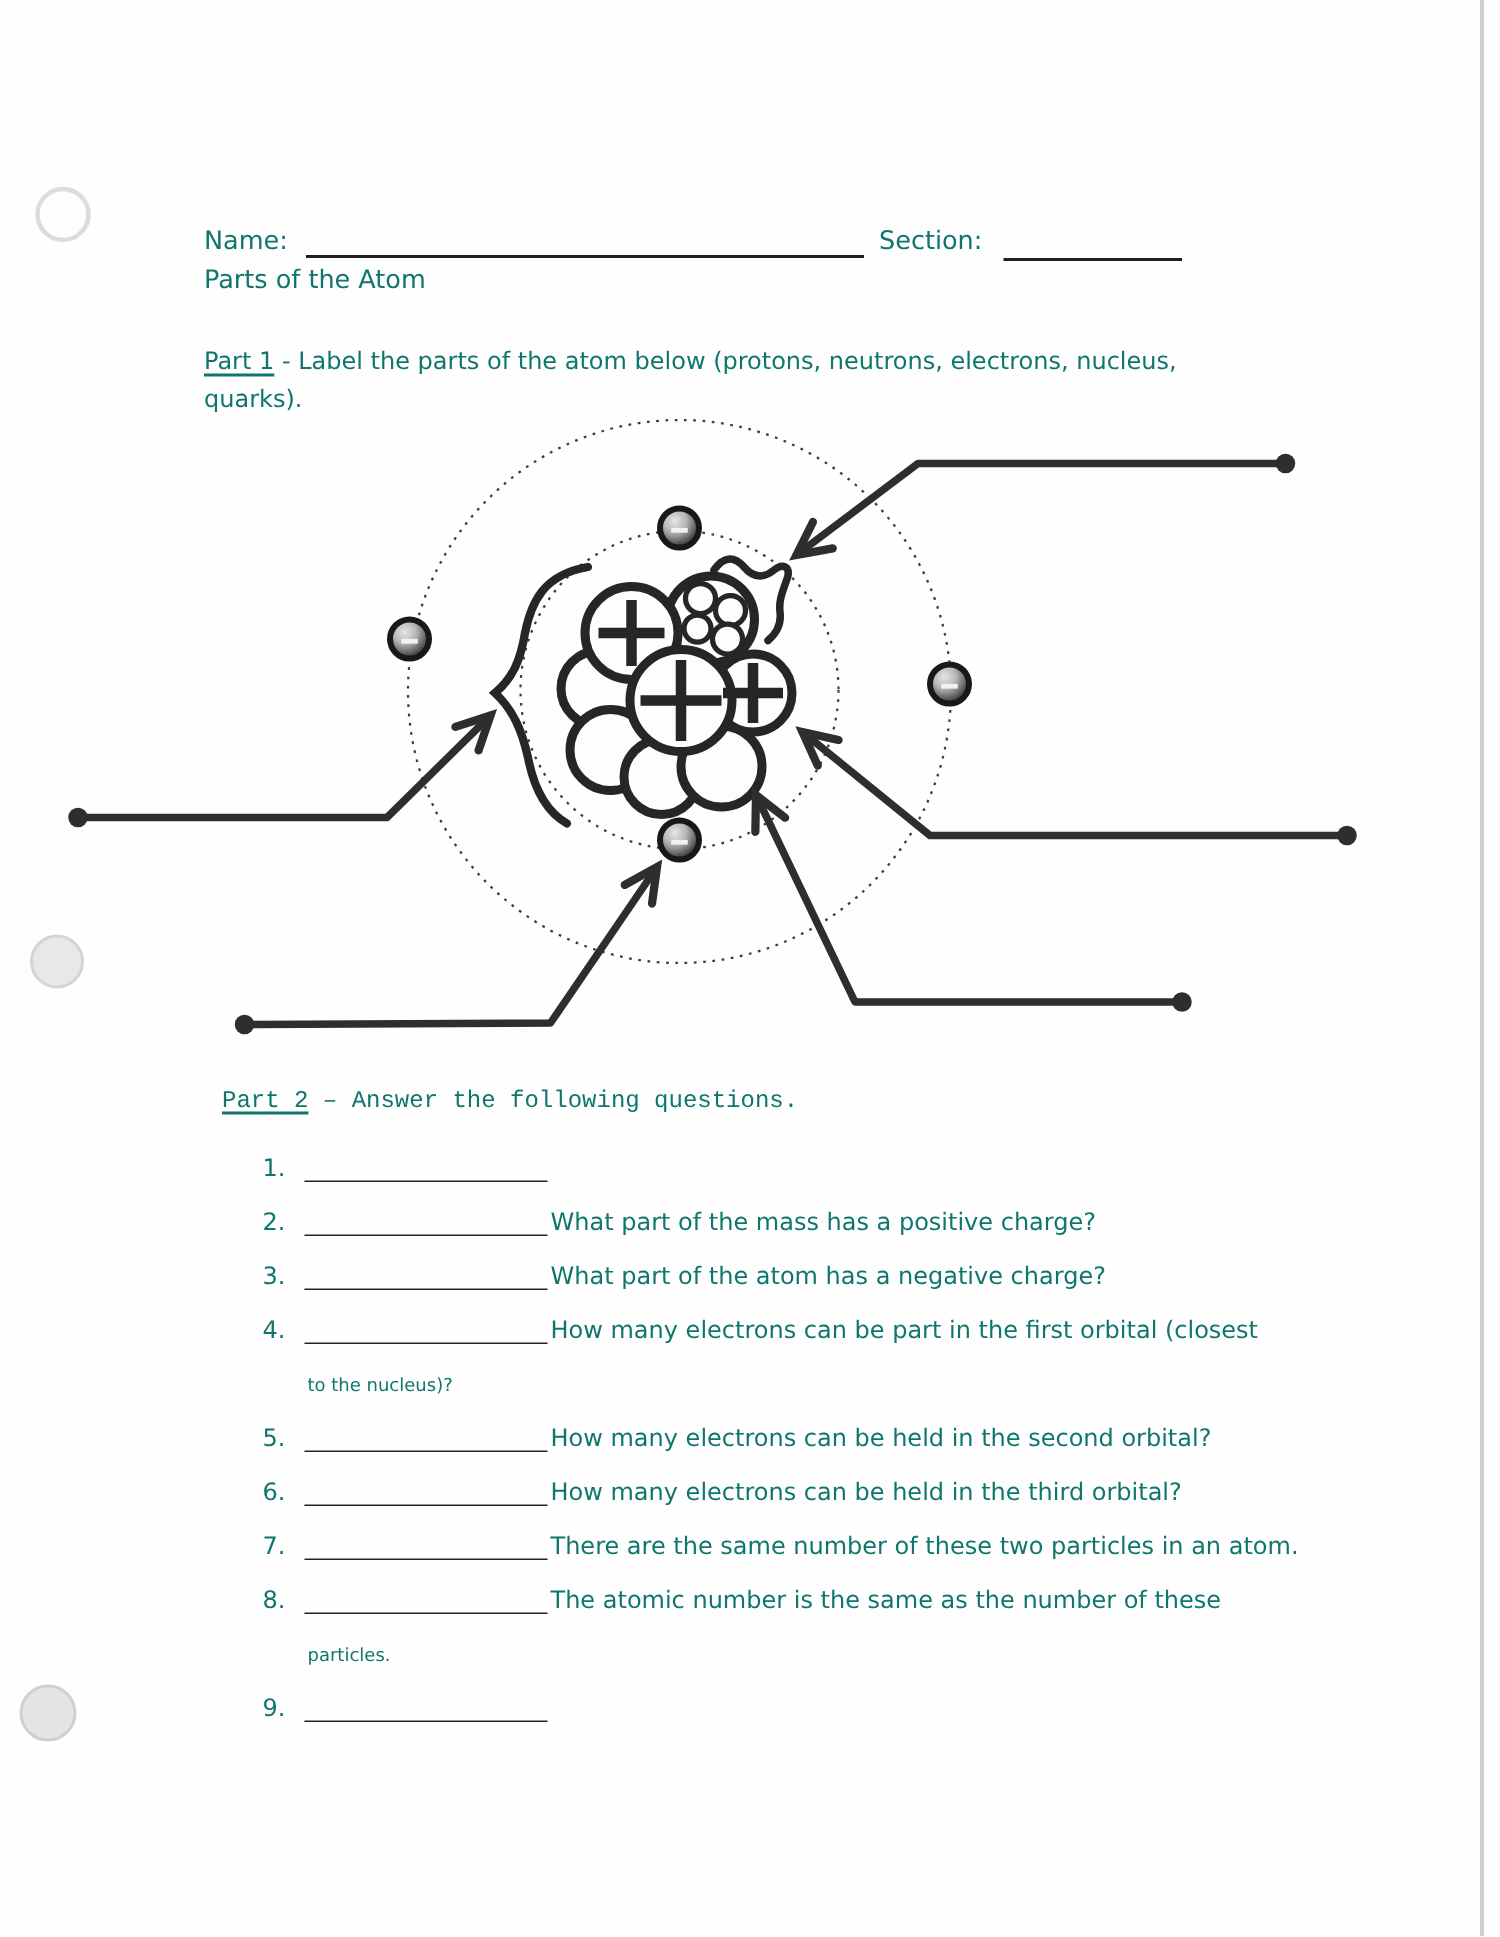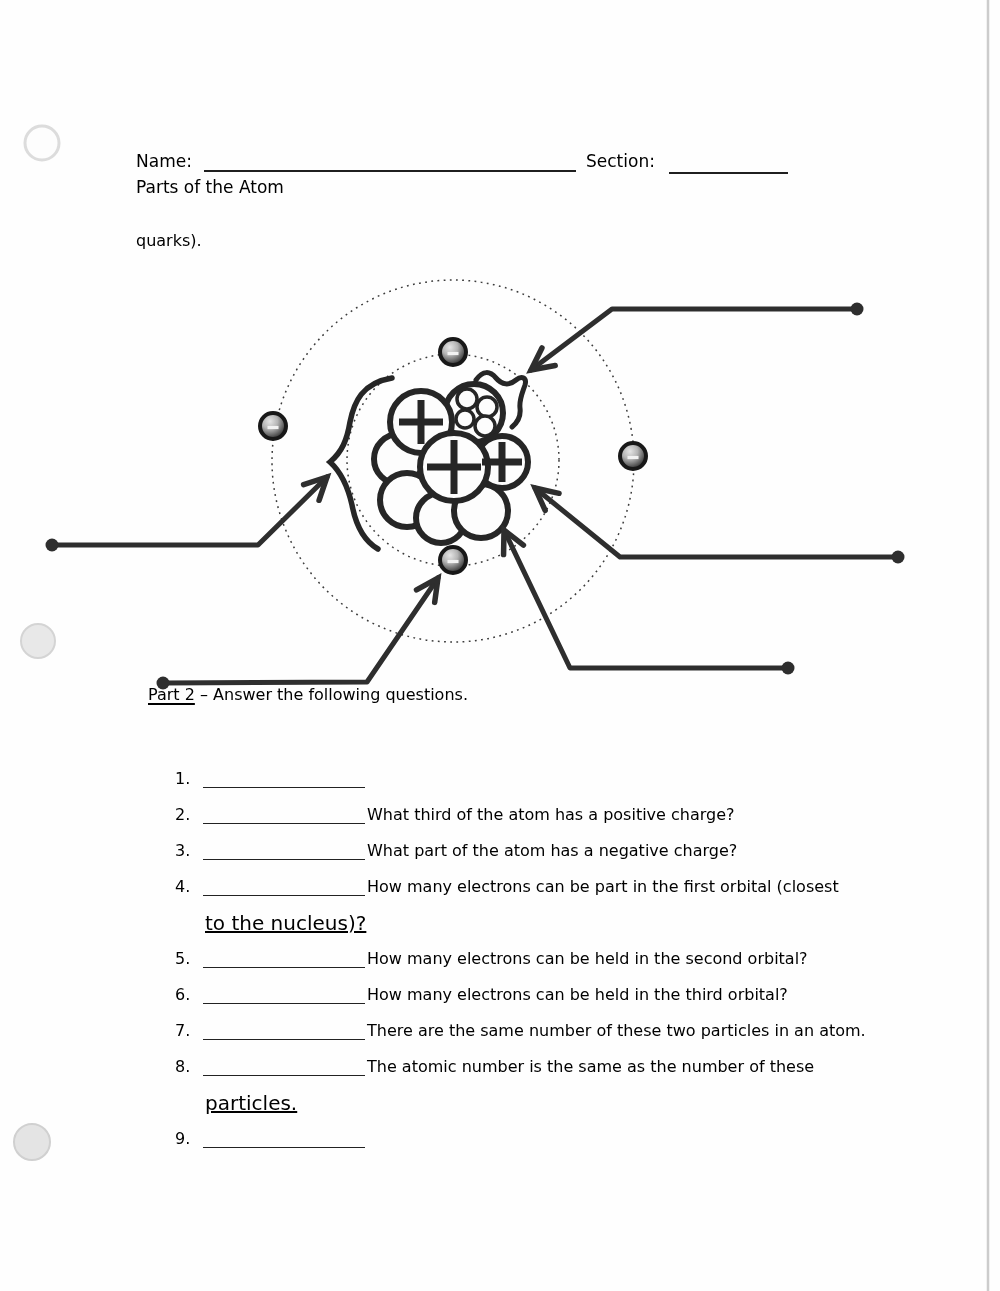--- a/index.html
+++ b/index.html
@@ -1,54 +1,58 @@
 <!DOCTYPE html>
 <html><head>
 <meta charset="utf-8">
 <style>
   html,body { margin:0; padding:0; background:#ffffff; }
   .page {
     position:relative;
     width:1000px; height:1291px;
     background:#fefefe;
     font-family:"DejaVu Sans", sans-serif;
-    color:#000000;
+    color:#0f766e;
     overflow:hidden;
   }
   .abs { position:absolute; }
   .txt { font-size:16px; white-space:nowrap; }
   .lg  { font-size:17px; }
   .u   { text-decoration:underline; text-underline-offset:3px; text-decoration-thickness:1.5px; }
   .rule { border-bottom:2px solid #1f1f1f; height:0; }
 
   
   .part1 { line-height:25px; }
 
   
   .q-wrap { position:absolute; left:175px; top:761px; width:720px; }
   .q-row  { position:relative; height:36px; line-height:36px; font-size:16px; }
   .q-num  { position:absolute; left:0; top:0; }
   .q-blank{ position:absolute; left:28px; top:26px; width:162px; border-bottom:1.7px solid #222; height:0; }
   .q-text { position:absolute; left:192px; top:0; white-space:nowrap; }
-  .q-cont { height:36px; line-height:36px; padding-left:30px; font-size:20px;text-decoration:underline; }
+  .q-cont { height:36px; line-height:36px; padding-left:30px; font-size:12px; }
 
   svg { display:block; }
 </style>
 </head>
 <body>
 
 <div class="page">
 
   <span class="abs txt lg" style="left:136px; top:151px;">Name:</span>
   <div class="abs rule" style="left:204px; top:170px; width:372px;"></div>
   <span class="abs txt lg" style="left:586px; top:151px;">Section:</span>
   <div class="abs rule" style="left:669px; top:172px; width:119px;"></div>
   <span class="abs txt lg" style="left:136px; top:177px;text-align:center;">Parts of the Atom</span>
 
   <div class="abs part1 txt" style="left:136px; top:228px; width:740px; white-space:normal;">
+    <div>
+      <span class="u">Part 1</span>
+      <span>- Label the parts of the atom below (protons, neutrons, electrons, nucleus,</span>
+    </div>
     <div>quarks).</div>
   </div>
 
   <svg class="abs" style="left:0; top:0;" width="1000" height="1291" viewBox="0 0 1000 1291">
     <defs>
       <radialGradient id="eg" cx="0.38" cy="0.32" r="0.85">
         <stop offset="0" stop-color="#e6e6e6"></stop>
         <stop offset="0.35" stop-color="#b5b5b5"></stop>
         <stop offset="0.72" stop-color="#4a4a4a"></stop>
         <stop offset="1" stop-color="#161616"></stop>
@@ -123,36 +127,36 @@
     </g>
     <g fill="#2e2e2e">
       <circle cx="857" cy="309" r="6.5"></circle>
       <circle cx="52" cy="545" r="6.5"></circle>
       <circle cx="163" cy="683" r="6.5"></circle>
       <circle cx="788" cy="668" r="6.5"></circle>
       <circle cx="898" cy="557" r="6.5"></circle>
     </g>
   </svg>
 
-  <div class="abs txt" style="left:148px; top:685px;">
+  <div class="abs txt" style="left:148px; top:725px;font-family:Liberation Mono, monospace;">
     <span class="u">Part 2</span>
     <span>– Answer the following questions.</span>
   </div>
 
   <div class="q-wrap">
 
     <div class="q-row">
       <span class="q-num">1.</span>
       <span class="q-blank"></span>
     </div>
 
     <div class="q-row">
       <span class="q-num">2.</span>
       <span class="q-blank"></span>
-      <span class="q-text">What third of the atom has a positive charge?</span>
+      <span class="q-text">What part of the mass has a positive charge?</span>
     </div>
 
     <div class="q-row">
       <span class="q-num">3.</span>
       <span class="q-blank"></span>
       <span class="q-text">What part of the atom has a negative charge?</span>
     </div>
 
     <div class="q-row">
       <span class="q-num">4.</span>

